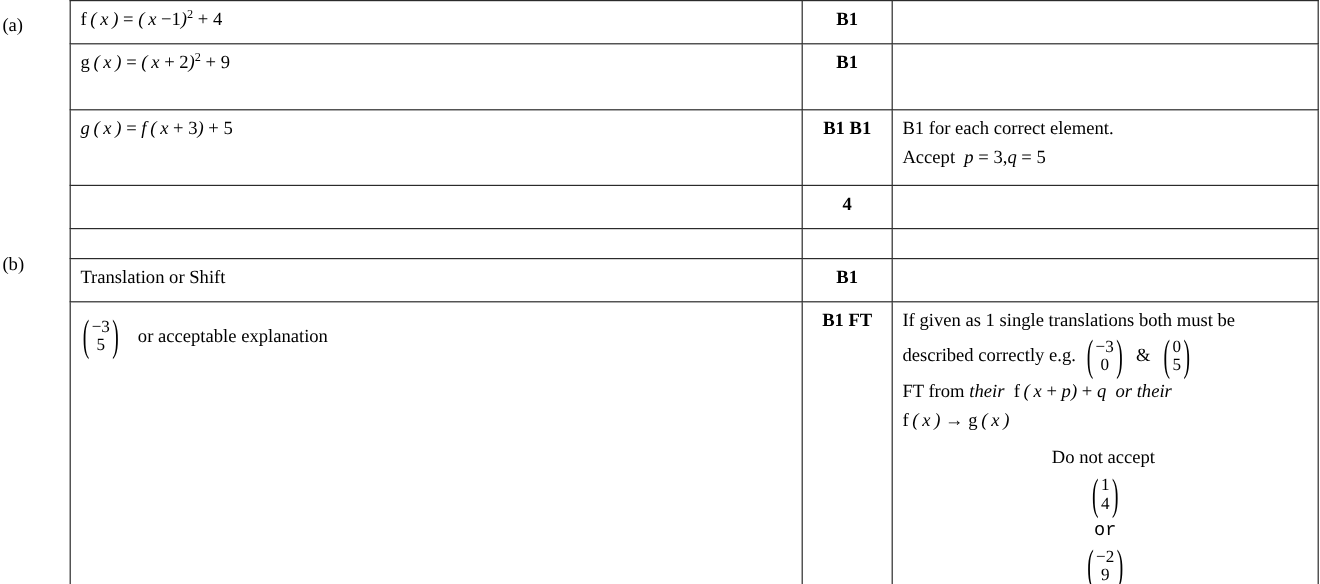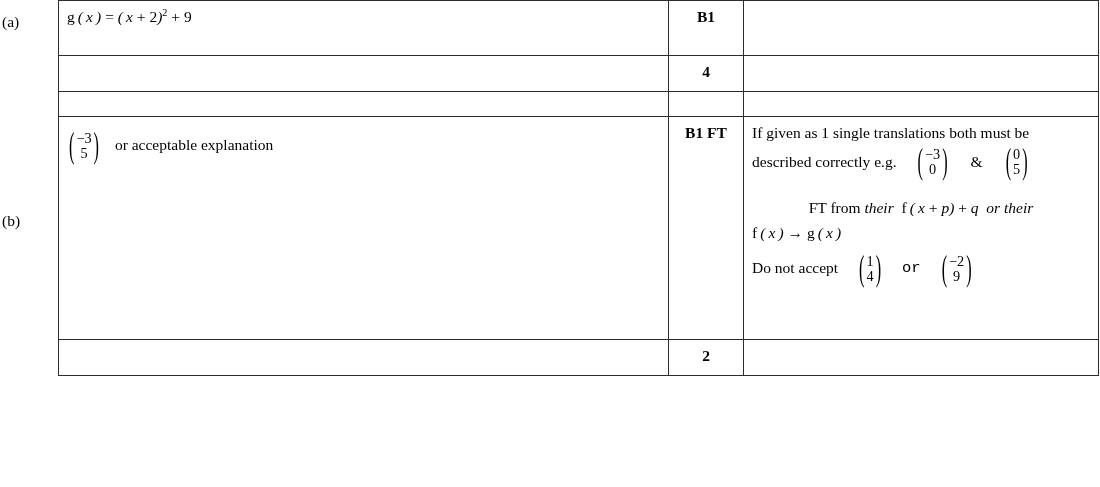--- a/index.html
+++ b/index.html
@@ -100,21 +100,21 @@
     font-size: 0.92em;
     padding: 0 1px;
   }
   .vec .col span { display: block; }
 
   .note-line { margin: 0 0 3px 0; }
   .note-flow {
     display: flex;
     align-items: center;
     flex-wrap: wrap;
-    gap: 16px;
+    gap: 4px;
     margin: 2px 0 4px 0;
   }
   .note-flow .txt { margin-right: 3px; }
   .amp { margin: 0 5px; }
   .seg-gap td {
     border: none;
     height: 10px;
     padding: 0;
   }
 </style>
@@ -127,44 +127,72 @@
   <div class="part-label" style="top:212px;">(b)</div>
 
   <table class="ms">
     <colgroup>
       <col class="c-work">
       <col class="c-mark">
       <col class="c-note">
     </colgroup>
     <tbody>
 
+      <tr>
+        <td class="work">
+          <span class="math">
+            <span class="fn">f</span><span class="it"> ( x )</span> = <span class="it">( x</span> −1<span class="it">)</span><sup class="pw">2</sup> + 4
+          </span>
+        </td>
+        <td class="mark">B1</td>
+        <td class="note"></td>
+      </tr>
 
       <tr>
         <td class="work" style="height:40px;">
           <span class="math">
             <span class="fn">g</span><span class="it"> ( x )</span> = <span class="it">( x</span> + 2<span class="it">)</span><sup class="pw">2</sup> + 9
           </span>
         </td>
         <td class="mark">B1</td>
         <td class="note"></td>
       </tr>
 
+      <tr>
+        <td class="work" style="height:48px;">
+          <span class="math">
+            <span class="it">g ( x )</span> = <span class="it">f ( x</span> + 3<span class="it">)</span> + 5
+          </span>
+        </td>
+        <td class="mark">B1 B1</td>
+        <td class="note">
+          <div class="note-line">B1 for each correct element.</div>
+          <div class="note-line">
+            Accept&nbsp; <span class="it">p</span> = 3,<span class="it">q</span> = 5
+          </div>
+        </td>
+      </tr>
 
       <tr class="blankrow">
         <td class="work"></td>
         <td class="mark">4</td>
         <td class="note"></td>
       </tr>
 
       <tr class="seg-gap">
         <td></td>
         <td></td>
         <td></td>
       </tr>
 
+      <tr>
+        <td class="work">Translation or Shift</td>
+        <td class="mark">B1</td>
+        <td class="note"></td>
+      </tr>
 
       <tr>
         <td class="work" style="height:200px; padding-top:14px;">
           <span class="vec">
             <span class="br">(</span>
             <span class="col">
               <span>−3</span>
               <span>5</span>
             </span>
             <span class="br">)</span>
@@ -187,27 +215,27 @@
             <span class="amp">&amp;</span>
             <span class="vec">
               <span class="br">(</span>
               <span class="col">
                 <span>0</span>
                 <span>5</span>
               </span>
               <span class="br">)</span>
             </span>
           </div>
-          <div class="note-line" style="margin-top:20px;text-align:center;">
+          <div class="note-line" style="margin-top:4px;">
             FT from <span class="it">their</span>&nbsp; <span class="fn">f</span><span class="it"> ( x</span> + <span class="it">p</span><span class="it">)</span> + <span class="it">q</span>&nbsp; <span class="it">or their</span>
           </div>
           <div class="note-line" style="margin-top:4px;">
             <span class="fn">f</span><span class="it"> ( x )</span> → <span class="fn">g</span><span class="it"> ( x )</span>
           </div>
-          <div class="note-flow" style="margin-top:10px;">
+          <div class="note-flow" style="margin-top:10px;flex-direction:column;">
             <span class="txt">Do not accept</span>
             <span class="vec">
               <span class="br">(</span>
               <span class="col">
                 <span>1</span>
                 <span>4</span>
               </span>
               <span class="br">)</span>
             </span>
             <span style="margin:0 3px;font-family:Liberation Mono, monospace;">or</span>

